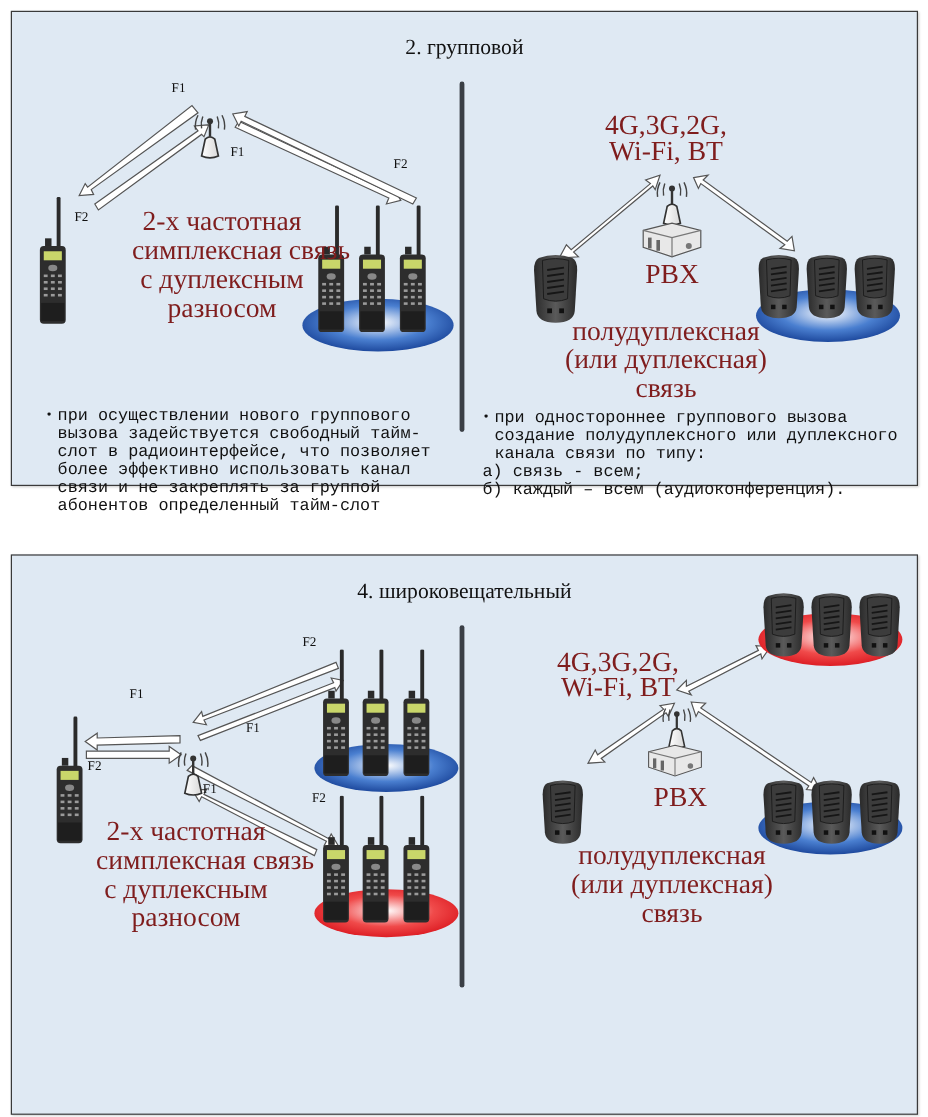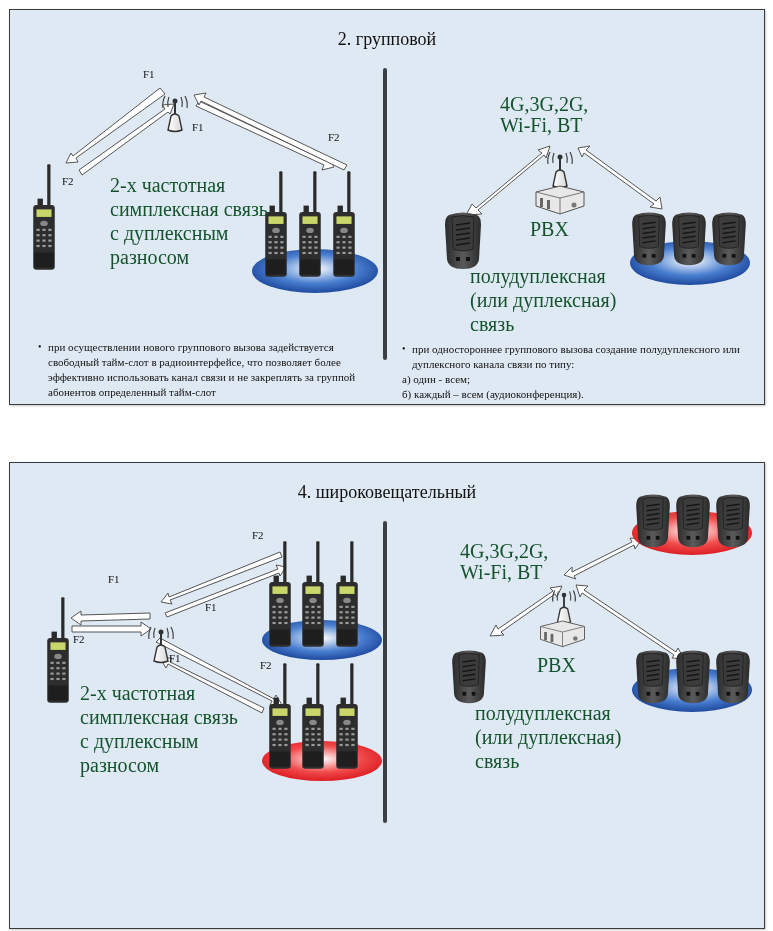--- a/index.html
+++ b/index.html
@@ -4,22 +4,22 @@
 <style>
   html,body{margin:0;padding:0;background:#ffffff;}
   body{width:773px;height:931px;position:relative;overflow:hidden;font-family:"Liberation Serif",serif;}
   .panel{position:absolute;left:9px;width:754px;background:#dfe9f3;border:1.5px solid #3a3a3a;box-shadow:1px 1px 2px #c8c8c8;}
   #p2{top:9px;height:394px;}
   #p3{top:462px;height:465px;}
   .title{position:absolute;left:0;right:0;text-align:center;font-size:18px;color:#111;}
   .divider{position:absolute;width:4px;background:#3a3f45;border-radius:2px;}
   svg.diag{position:absolute;left:0;top:0;}
   .lbl{position:absolute;font-size:11px;color:#111;white-space:nowrap;}
-  .ctext{position:absolute;font-size:20px;color:#14532d;text-align:left;line-height:24px;white-space:nowrap;}
-  .notes{position:absolute;font-family:Liberation Serif, serif;font-size:11px;color:#111;line-height:15px;}
+  .ctext{position:absolute;font-size:23px;color:#7f1d1d;text-align:center;line-height:24px;white-space:nowrap;}
+  .notes{position:absolute;font-family:Liberation Mono, monospace;font-size:14px;color:#111;line-height:15px;}
   .notes .b{position:relative;padding-left:10px;}
   .notes .b::before{content:"•";position:absolute;left:0;top:-1px;font-size:10px;}
   .notes .plain{padding-left:0;}
 </style>
 </head>
 <body>
 
 <svg width="0" height="0" style="position:absolute">
   <defs>
     <radialGradient id="gBlue" cx="50%" cy="45%" r="60%">
@@ -152,21 +152,21 @@
     <div>полудуплексная</div>
     <div>(или дуплексная)</div>
     <div>связь</div>
   </div>
 
   <div class="notes" style="left:28px;top:330px;width:340px;">
     <div class="b">при осуществлении нового группового вызова задействуется свободный тайм-слот в радиоинтерфейсе, что позволяет более эффективно использовать канал связи и не закреплять за группой абонентов определенный тайм-слот</div>
   </div>
   <div class="notes" style="left:392px;top:332px;width:360px;">
     <div class="b">при одностороннее группового вызова создание полудуплексного или дуплексного канала связи по типу:</div>
-    <div class="plain">а) один - всем;</div>
+    <div class="plain">а) связь - всем;</div>
     <div class="plain">б) каждый – всем (аудиоконференция).</div>
   </div>
 </div>
 
 <div class="panel" id="p3">
   <div class="title" style="top:19px;">4. широковещательный</div>
   <div class="divider" style="left:373px;top:58px;height:302px;"></div>
 
   <svg class="diag" width="754" height="465">
     <g fill="#ffffff" stroke="#555" stroke-width="1">

